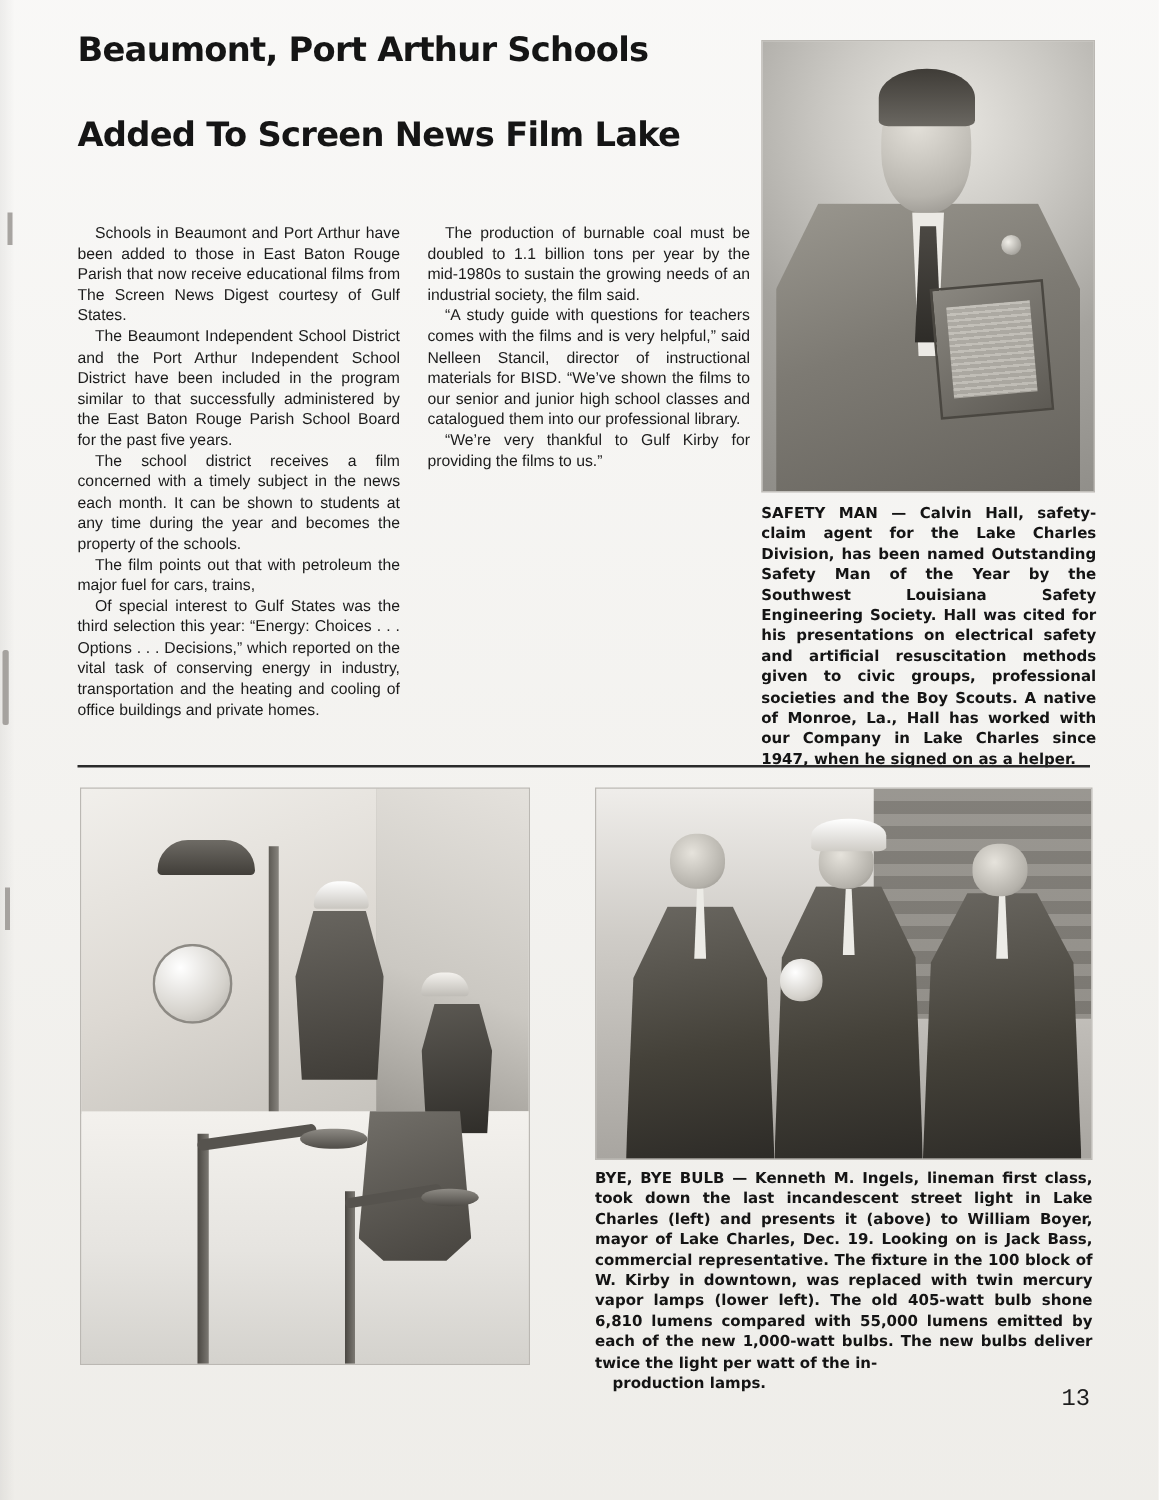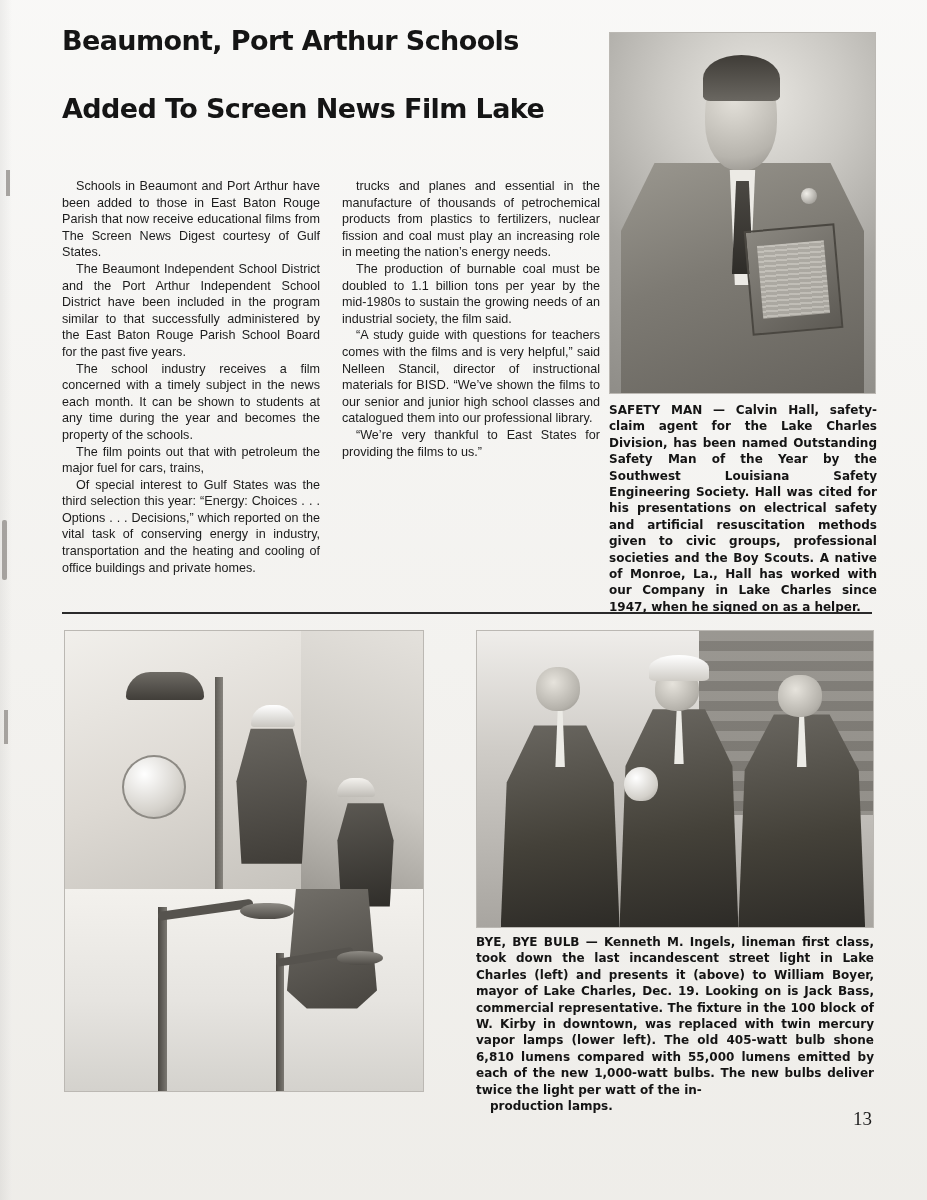--- a/index.html
+++ b/index.html
@@ -453,21 +453,21 @@
   #caption-bulb .last {
     display: block;
     text-indent: 14px;
     text-align: left;
   }
 
   .page-number {
     position: absolute;
     right: 0;
     top: 1082px;
-    font-family: Liberation Serif, serif;
+    font-family: Liberation Mono, monospace;
     font-size: 19px;
     color: #1d1d1d;
   }
 </style>
 </head>
 <body>
 
 <div class="page">
 
   <div class="edge-marks">
@@ -478,29 +478,28 @@
 
   <div class="content">
 
     <h1 class="headline">Beaumont, Port Arthur Schools</h1>
     <h1 class="headline second">Added To Screen News Film Lake</h1>
 
     <div class="columns">
       <div class="col">
         <p>Schools in Beaumont and Port Arthur have been added to those in East Baton Rouge Parish that now receive educational films from The Screen News Digest courtesy of Gulf States.</p>
         <p>The Beaumont Independent School District and the Port Arthur Independent School District have been included in the program similar to that successfully administered by the East Baton Rouge Parish School Board for the past five years.</p>
-        <p>The school industry receives a film concerned with a timely subject in the news each month. It can be shown to students at any time during the year and becomes the property of the schools.</p>
+        <p>The school district receives a film concerned with a timely subject in the news each month. It can be shown to students at any time during the year and becomes the property of the schools.</p>
         <p>The film points out that with petroleum the major fuel for cars, trains,</p>
         <p>Of special interest to Gulf States was the third selection this year: “Energy: Choices . . . Options . . . Decisions,” which reported on the vital task of conserving energy in industry, transportation and the heating and cooling of office buildings and private homes.</p>
       </div>
       <div class="col">
-        <p>trucks and planes and essential in the manufacture of thousands of petrochemical products from plastics to fertilizers, nuclear fission and coal must play an increasing role in meeting the nation’s energy needs.</p>
         <p>The production of burnable coal must be doubled to 1.1 billion tons per year by the mid-1980s to sustain the growing needs of an industrial society, the film said.</p>
         <p>“A study guide with questions for teachers comes with the films and is very helpful,” said Nelleen Stancil, director of instructional materials for BISD. “We’ve shown the films to our senior and junior high school classes and catalogued them into our professional library.</p>
-        <p>“We’re very thankful to East States for providing the films to us.”</p>
+        <p>“We’re very thankful to Gulf Kirby for providing the films to us.”</p>
       </div>
     </div>
 
     <div class="photo" id="photo-safety">
       <div class="inner">
         <div class="bg"></div>
         <div class="suit"></div>
         <div class="shirt"></div>
         <div class="tie"></div>
         <div class="head"></div>

